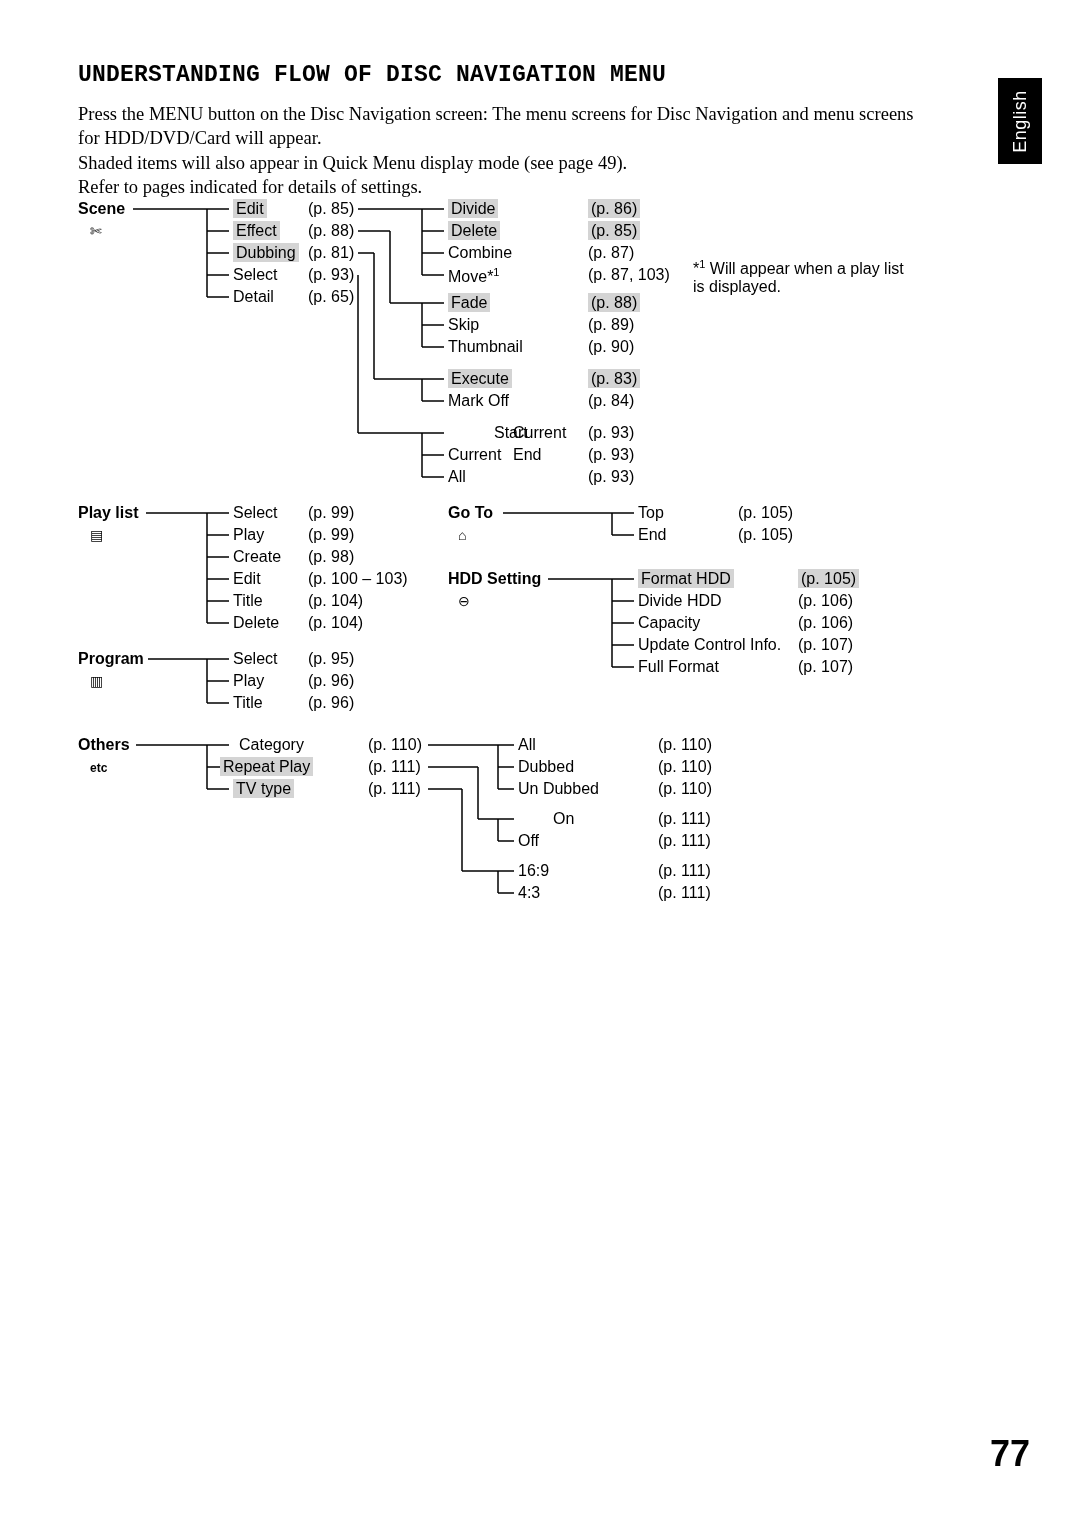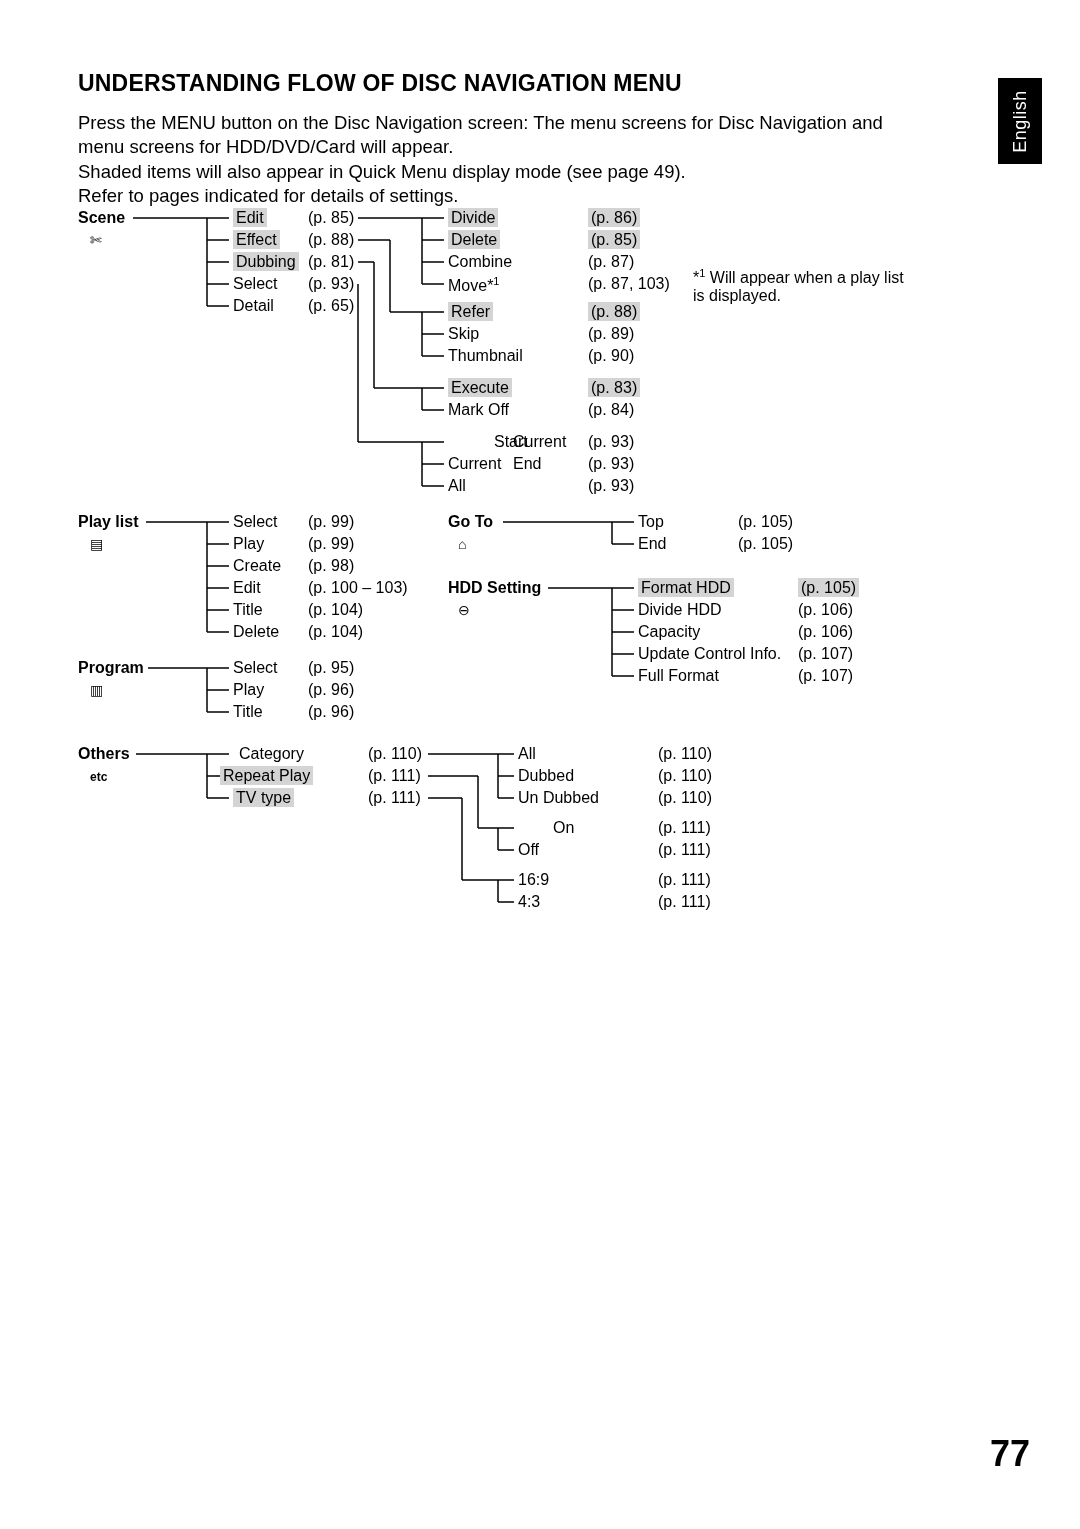--- a/index.html
+++ b/index.html
@@ -12,28 +12,28 @@
     color:#000;
     position:relative;
   }
   .page {
     position:absolute;
     left:78px;
     top:62px;
     width:930px;
   }
   h1 {
-    font-family:Liberation Sans, sans-serif;
+    font-family:Liberation Mono, monospace;
     font-weight:bold;
     font-size:23px;
     letter-spacing:0.2px;
-    margin:8px 0 14px 0;
+    margin:0 0 14px 0;
   }
   .intro {
-    font-family:Liberation Sans, sans-serif;
+    font-family:Liberation Serif, serif;
     font-size:18.5px;
     line-height:1.32;
     width:840px;
   }
   h2 {
     font-family:"Helvetica Neue", Helvetica, Arial, sans-serif;
     font-weight:bold;
     font-size:22px;
     margin:22px 0 12px 0;
   }
@@ -189,21 +189,21 @@
       <div class="tnode" style="left: 155px; top: 88px;">Detail</div>
       <div class="tnode" style="left: 230px; top: 88px;">(p. 65)</div>
       <div class="tnode" style="left: 370px; top: 0px;"><span class="shade">Divide</span></div>
       <div class="tnode" style="left: 510px; top: 0px;"><span class="shade">(p. 86)</span></div>
       <div class="tnode" style="left: 370px; top: 22px;"><span class="shade">Delete</span></div>
       <div class="tnode" style="left: 510px; top: 22px;"><span class="shade">(p. 85)</span></div>
       <div class="tnode" style="left: 370px; top: 44px;">Combine</div>
       <div class="tnode" style="left: 510px; top: 44px;">(p. 87)</div>
       <div class="tnode" style="left: 370px; top: 66px;">Move*<span class="sup">1</span></div>
       <div class="tnode" style="left: 510px; top: 66px;">(p. 87, 103)</div>
-      <div class="tnode" style="left: 370px; top: 94px;"><span class="shade">Refer</span></div>
+      <div class="tnode" style="left: 370px; top: 94px;"><span class="shade">Fade</span></div>
       <div class="tnode" style="left: 510px; top: 94px;"><span class="shade">(p. 88)</span></div>
       <div class="tnode" style="left: 370px; top: 116px;">Skip</div>
       <div class="tnode" style="left: 510px; top: 116px;">(p. 89)</div>
       <div class="tnode" style="left: 370px; top: 138px;">Thumbnail</div>
       <div class="tnode" style="left: 510px; top: 138px;">(p. 90)</div>
       <div class="tnode" style="left: 370px; top: 170px;"><span class="shade">Execute</span></div>
       <div class="tnode" style="left: 510px; top: 170px;"><span class="shade">(p. 83)</span></div>
       <div class="tnode" style="left: 370px; top: 192px;">Mark Off</div>
       <div class="tnode" style="left: 510px; top: 192px;">(p. 84)</div>
       <div class="tnode" style="left: 370px; top: 224px; margin-left: 46px;">Start</div>

